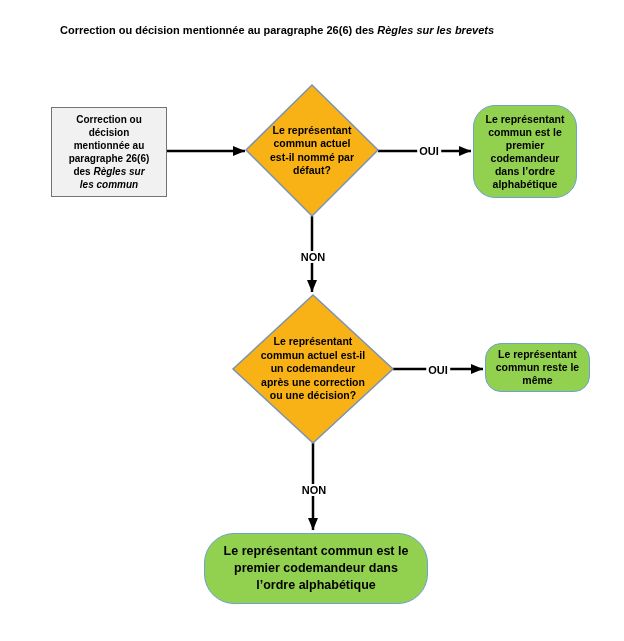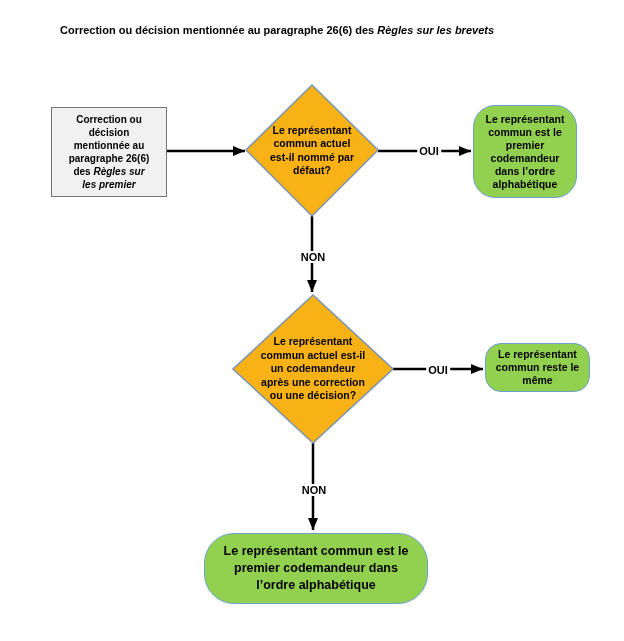--- a/index.html
+++ b/index.html
@@ -109,21 +109,21 @@
     <polygon class="diamond" points="312,85 378,150 312,216 246,150"></polygon>
 
     <polygon class="diamond" points="313,295 393,369 313,443 233,369"></polygon>
   </svg>
 
   <div class="node start-box"><div><span>Correction ou
 décision
 mentionnée au
 paragraphe 26(6)
 des </span><span class="it">Règles sur
-les premier</span></div></div>
+les commun</span></div></div>
 
   <div class="node diamond-text d1-text"><span>Le représentant
 commun actuel
 est-il nommé par
 défaut?</span></div>
 
   <div class="node diamond-text d2-text"><span>Le représentant
 commun actuel est-il
 un codemandeur
 après une correction

